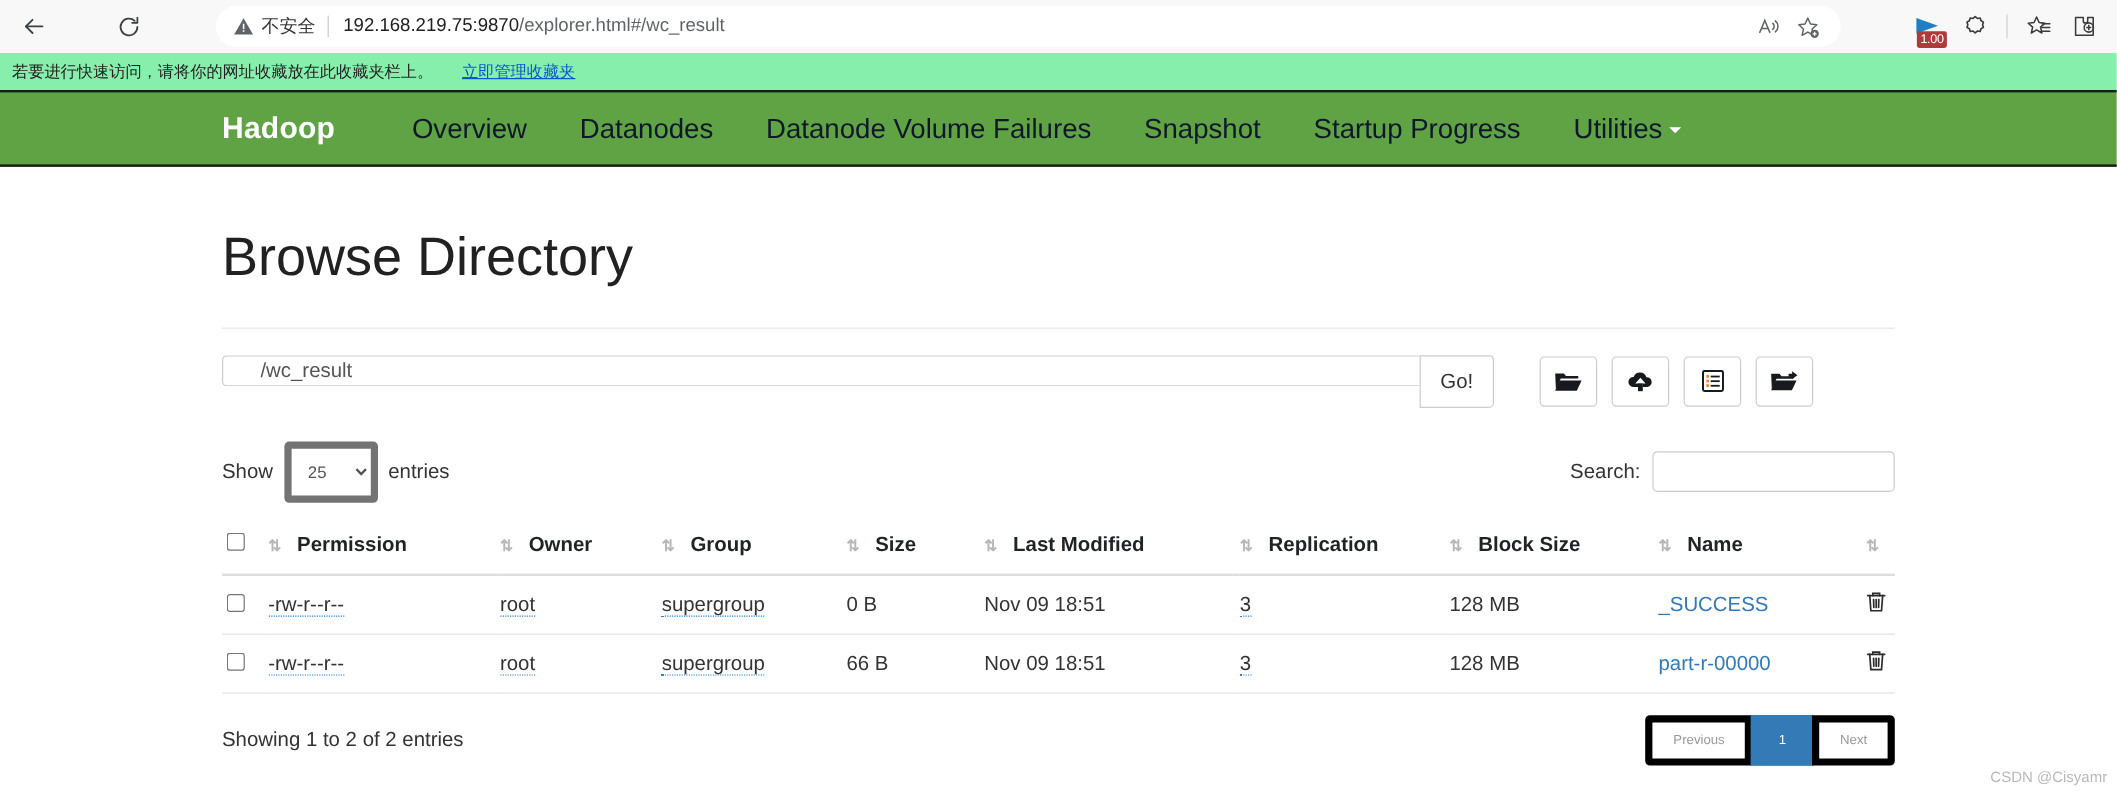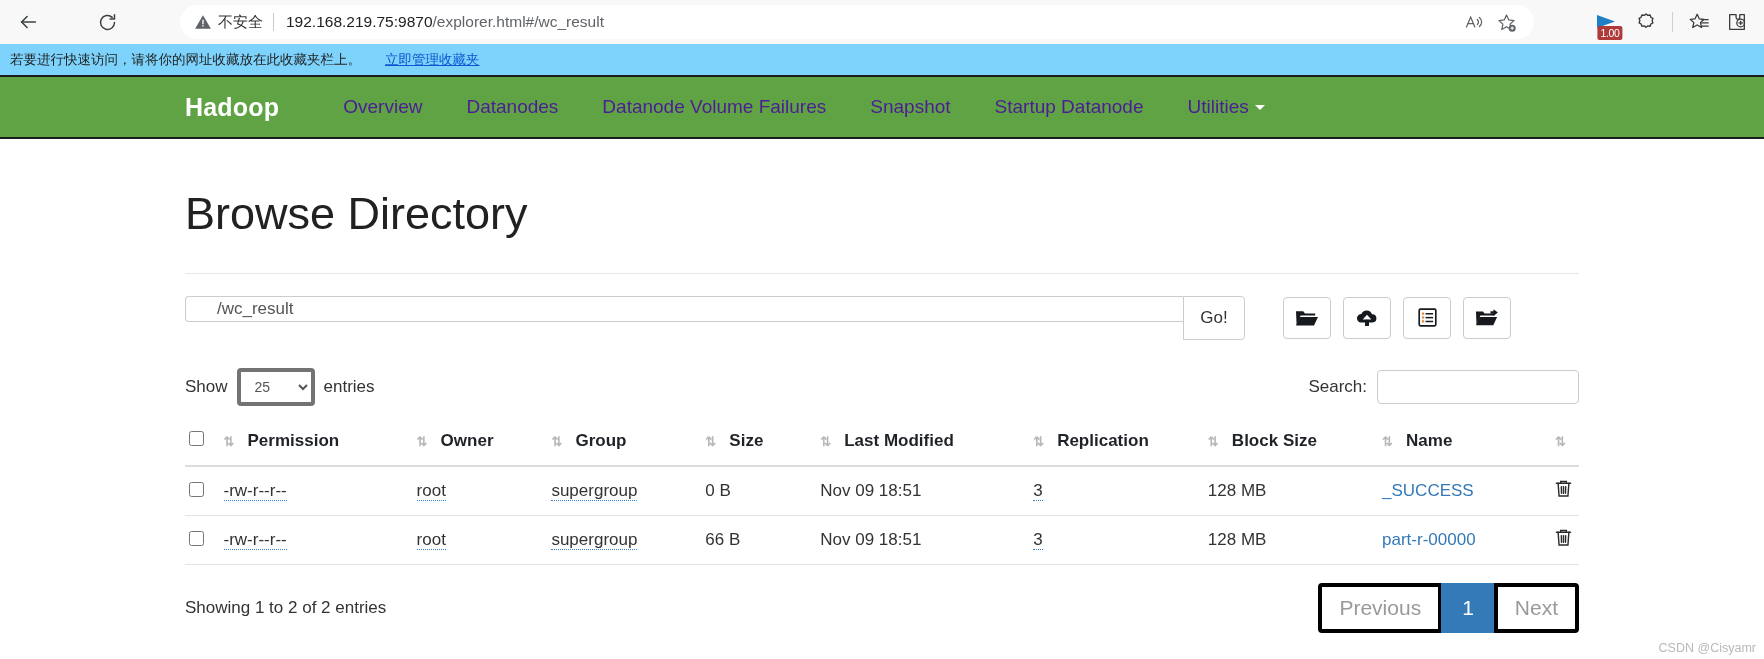--- a/index.html
+++ b/index.html
@@ -64,21 +64,21 @@
   .tb-sep { width:1px; height:20px; background:#d0d0d0; margin:0 5px; }
   .zoom-badge {
     position:absolute; bottom:-1px; left:50%; transform:translateX(-42%);
     background:#b03a3a; color:#fff; font-size:10.5px; line-height:1;
     padding:2px 3px; border-radius:2px; font-family:"Liberation Sans", sans-serif;
     letter-spacing:-0.3px;
   }
 
   
   .bookmark-bar {
-    height:31px; background:#7dd3fc;
+    height:31px; background:#86efac;
     display:flex; align-items:center;
     padding:0 10px;
     font-size:13.5px; color:#1f1f1f;
   }
   .bookmark-bar .bm-text { letter-spacing:0px; }
   .bookmark-bar .bm-link {
     color:#0b57d0; text-decoration:underline; margin-left:24px; cursor:pointer;
   }
 
   
@@ -88,21 +88,21 @@
     border-bottom:2px solid #1b1b1b;
     display:flex; align-items:center;
     padding-left:185px;
   }
   .brand {
     color:#ffffff; font-size:25px; font-weight:700;
     margin-right:42px; cursor:pointer; letter-spacing:0.2px;
   }
   .nav-links { display:flex; align-items:center; gap:0px; }
   .nav-links a {
-    color:#4c1d95; font-size:19px; text-decoration:none;
+    color:#0f172a; font-size:23px; text-decoration:none;
     padding:0 22px; cursor:pointer; white-space:nowrap;
   }
   .caret-down {
     display:inline-block; width:0; height:0; margin-left:6px;
     border-left:5px solid transparent; border-right:5px solid transparent;
     border-top:5px solid #ffffff; vertical-align:middle;
   }
 
   
   .container { padding:0 185px; }
@@ -141,22 +141,22 @@
     cursor:pointer; color:#1f2328;
   }
 
   
   .dt-controls {
     display:flex; align-items:center; justify-content:space-between;
     margin-top:28px;
   }
   .dt-length { font-size:17px; color:#333; display:flex; align-items:center; gap:9px; }
   .dt-length select {
-    height:38px; font-size:14px; padding:0 6px 0 10px;
-    border:4px solid #737373; border-radius:4px; background:#fff;
+    height:51px; font-size:14px; padding:0 6px 0 10px;
+    border:6px solid #737373; border-radius:4px; background:#fff;
     color:#555; font-family:"Liberation Sans", sans-serif; cursor:pointer;
     min-width:78px;
   }
   .dt-filter { font-size:17px; color:#333; display:flex; align-items:center; gap:10px; }
   .dt-filter input {
     width:202px; height:34px;
     border:1px solid #ccc; border-radius:4px;
     padding:0 8px; font-size:15px;
     font-family:"Liberation Sans", sans-serif; outline:none;
   }
@@ -194,22 +194,22 @@
   .trash { color:#2b2b2b; cursor:pointer; }
 
   
   .dt-footer {
     display:flex; align-items:center; justify-content:space-between;
     margin-top:18px;
   }
   .dt-info { font-size:17px; color:#333; }
   .pagination { display:flex; }
   .pg {
-    border:4px solid #000000; padding:9px 17px;
-    font-size:21px; color:#337ab7; background:#fff;
+    border:6px solid #000000; padding:9px 17px;
+    font-size:11px; color:#337ab7; background:#fff;
     cursor:pointer; margin-left:-1px;
   }
   .pg:first-child { border-radius:4px 0 0 4px; margin-left:0; color:#999; }
   .pg:last-child { border-radius:0 4px 4px 0; color:#999; }
   .pg.active { background:#337ab7; border-color:#337ab7; color:#fff; }
 
   .watermark {
     position:absolute; right:8px; bottom:4px;
     font-size:12.5px; color:#b9b9b9;
     font-family:"Liberation Sans", sans-serif;
@@ -302,21 +302,21 @@
   <span class="bm-link">立即管理收藏夹</span>
 </div>
 
 <div class="hadoop-navbar">
   <span class="brand">Hadoop</span>
   <nav class="nav-links">
     <a>Overview</a>
     <a>Datanodes</a>
     <a>Datanode Volume Failures</a>
     <a>Snapshot</a>
-    <a>Startup Datanode</a>
+    <a>Startup Progress</a>
     <a><span>Utilities</span><i class="caret-down"></i></a>
   </nav>
 </div>
 
 <div class="container">
 
   <h1 class="page-title">Browse Directory</h1>
   <hr class="hr">
 
   <div class="path-row">

